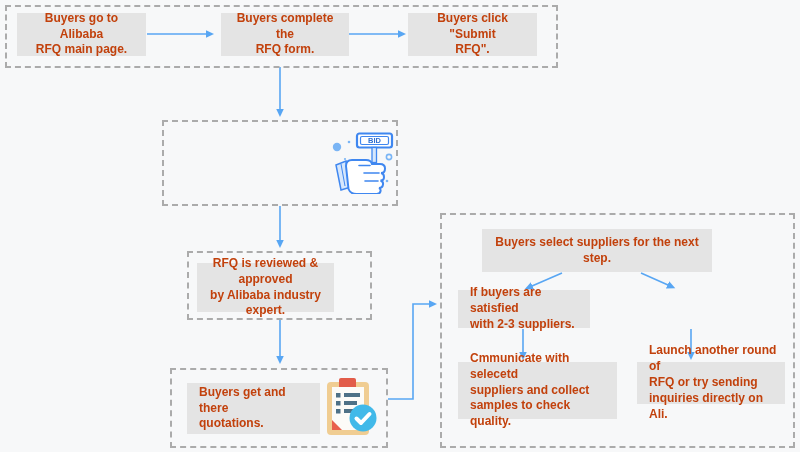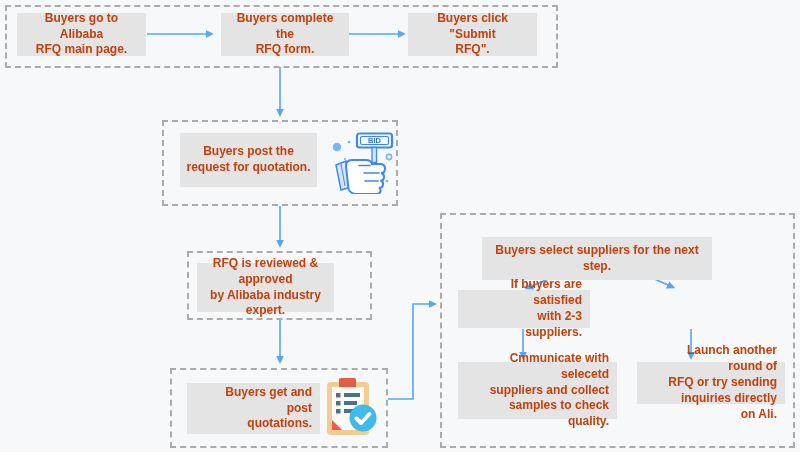--- a/index.html
+++ b/index.html
@@ -21,21 +21,21 @@
     color:#c2410c;
     font-size:12px;
     font-weight:700;
     line-height:1.32;
     white-space:pre-line;
     display:flex;
     flex-direction:column;
     justify-content:center;
   }
   .center{align-items:center;text-align:center;padding:2px 6px;}
-  .left{align-items:flex-start;text-align:right;padding:2px 8px 2px 28px;}
+  .left{align-items:flex-start;text-align:left;padding:2px 8px 2px 12px;}
   .connectors{position:absolute;inset:0;pointer-events:none;}
   .icon{position:absolute;}
 </style>
 </head>
 <body>
 
 <div class="canvas">
 
   <svg class="connectors" width="800" height="452" viewBox="0 0 800 452">
     <defs>
@@ -63,22 +63,20 @@
   <div class="dashed" style="left:170px;top:368px;width:218px;height:80px;"></div>
   <div class="dashed" style="left:440px;top:213px;width:355px;height:235px;"></div>
 
   <div class="gbox center" style="left:17px;top:13px;width:129px;height:43px;">Buyers go to Alibaba
 RFQ main page.</div>
   <div class="gbox center" style="left:215px;top:13px;width:128px;height:43px;margin-left:6px;">Buyers complete the
 RFQ form.</div>
   <div class="gbox center" style="left:408px;top:13px;width:129px;height:43px;">Buyers click "Submit
 RFQ".</div>
 
-  <div class="gbox center" style="left:180px;top:133px;width:137px;height:54px;">Buyers post  the
-request for quotation.</div>
 
   <svg class="icon" style="left:332px;top:132px;" width="62" height="62" viewBox="0 0 62 62">
     <g>
       <circle cx="5" cy="15" r="4.2" fill="#7ab5f5"></circle>
       <circle cx="17" cy="10" r="1.3" fill="#7ab5f5"></circle>
       <circle cx="57" cy="25" r="2.6" fill="none" stroke="#7ab5f5" stroke-width="1.6"></circle>
       <circle cx="55" cy="49" r="1.3" fill="#7ab5f5"></circle>
       <circle cx="13" cy="27" r="1.1" fill="#7ab5f5"></circle>
 
       <rect x="25" y="1.5" width="35" height="14" rx="2.5" fill="#ffffff" stroke="#3f87f0" stroke-width="2.2"></rect>
@@ -93,39 +91,39 @@
       <path d="M14,34 q0,-6 6,-6 l14,0 q5,0 6,4 l8,0 q5,0 5,4.5 q0,4.5 -4,4.5 q3,0.5 3,4 q0,3.5 -3.5,3.5 q3,1 2.5,4 q-0.5,3.5 -4,3.5 q2,0.8 1.5,3.2 q-0.6,2.8 -4,2.8 l-20,0 q-6,0 -8,-5 Z" fill="#ffffff" stroke="#3f87f0" stroke-width="2"></path>
       <line x1="32" y1="41" x2="47" y2="41" stroke="#3f87f0" stroke-width="1.6" stroke-linecap="round"></line>
       <line x1="33" y1="49" x2="46" y2="49" stroke="#3f87f0" stroke-width="1.6" stroke-linecap="round"></line>
       <line x1="27" y1="33.5" x2="38" y2="33.5" stroke="#3f87f0" stroke-width="1.6" stroke-linecap="round"></line>
     </g>
   </svg>
 
   <div class="gbox center" style="left:197px;top:263px;width:137px;height:49px;">RFQ is reviewed &amp; approved
 by Alibaba industry expert.</div>
 
-  <div class="gbox left" style="left:187px;top:383px;width:133px;height:51px;">Buyers get and post
+  <div class="gbox left" style="left:187px;top:383px;width:133px;height:51px;">Buyers get and there
 quotations.</div>
 
   <svg class="icon" style="left:326px;top:378px;" width="52" height="58" viewBox="0 0 52 58">
     <rect x="1" y="4" width="42" height="53" rx="4" fill="#f0cd92"></rect>
     <rect x="13" y="0" width="17" height="11" rx="2" fill="#e25c49"></rect>
     <rect x="6" y="9" width="32" height="43" fill="#fcfbf8"></rect>
     <path d="M6,42 L16,52 L6,52 Z" fill="#e8604d"></path>
     <rect x="10" y="15" width="4.5" height="4.5" fill="#4e7187"></rect>
     <rect x="18" y="15" width="16" height="4" fill="#4e7187"></rect>
     <rect x="10" y="23" width="4.5" height="4.5" fill="#4e7187"></rect>
     <rect x="18" y="23" width="13" height="4" fill="#4e7187"></rect>
     <rect x="10" y="31" width="4.5" height="4.5" fill="#4e7187"></rect>
     <rect x="18" y="31" width="9" height="4" fill="#4e7187"></rect>
     <circle cx="37" cy="40" r="13.5" fill="#41b9e9"></circle>
     <path d="M30.5,40.5 l4.5,4.5 l8.5,-9" stroke="#ffffff" stroke-width="4" fill="none" stroke-linecap="round" stroke-linejoin="round"></path>
   </svg>
 
-  <div class="gbox center" style="left:482px;top:237px;width:230px;height:43px;">Buyers select suppliers for the next step.</div>
+  <div class="gbox center" style="left:482px;top:229px;width:230px;height:43px;">Buyers select suppliers for the next step.</div>
   <div class="gbox left" style="left:458px;top:290px;width:132px;height:38px;">If buyers are satisfied
 with 2-3 suppliers.</div>
   <div class="gbox left" style="left:458px;top:362px;width:159px;height:57px;">Cmmunicate with selecetd
 suppliers and collect
 samples to check quality.</div>
   <div class="gbox left" style="left:637px;top:362px;width:148px;height:42px;">Launch another round of
 RFQ or try sending
 inquiries directly on Ali.</div>
 
 </div>

